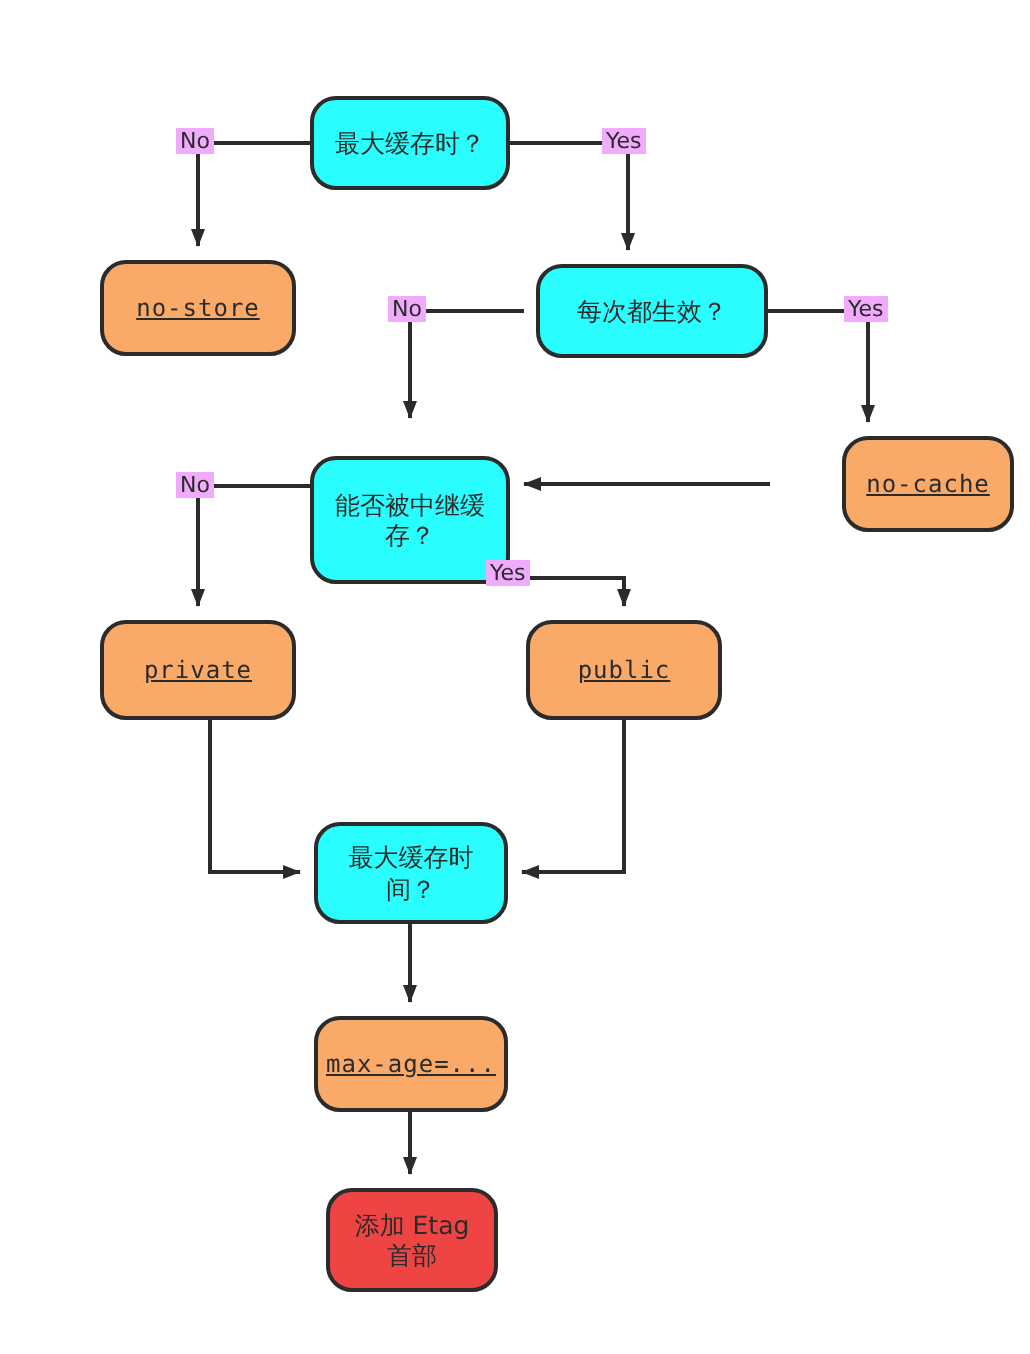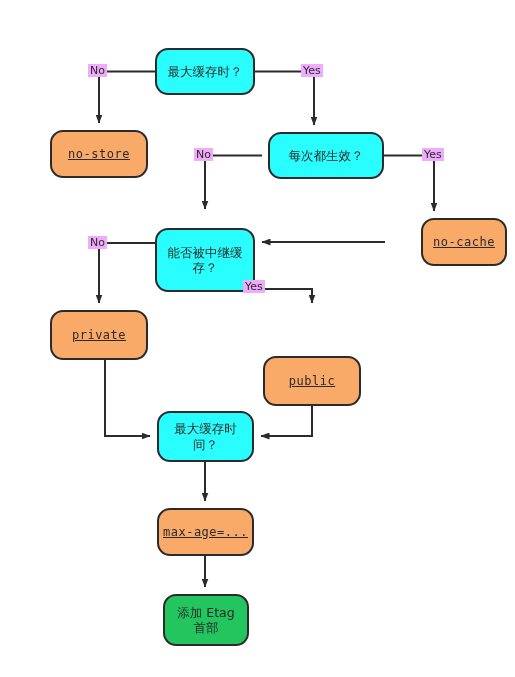--- a/index.html
+++ b/index.html
@@ -45,21 +45,21 @@
     font-size: 12.5px;
   }
   .node.action {
     background: #f9a968;
     font-family: "DejaVu Sans Mono", "Liberation Mono", monospace;
     font-size: 12px;
     letter-spacing: 0.5px;
     text-decoration: underline;
   }
   .node.terminal {
-    background: #22c55e;
+    background: #ef4444;
     font-family: "DejaVu Sans", "Liberation Sans", sans-serif;
     font-size: 12.5px;
   }
   .node .node-label {
     display: block;
     white-space: pre-line;
     padding: 0 4px;
   }
   .edge-label {
     position: absolute;
@@ -111,21 +111,21 @@
       <div class="node action" style="left: 385px; top: 218px; width: 86px; height: 48px; margin-left: 36px;">
         <span class="node-label">no-cache</span>
       </div>
       <div class="node decision" style="left: 155px; top: 228px; width: 100px; height: 64px;">
         <span class="node-label">能否被中继缓
 存？</span>
       </div>
       <div class="node action" style="left: 50px; top: 310px; width: 98px; height: 50px;">
         <span class="node-label">private</span>
       </div>
-      <div class="node action" style="left: 263px; top: 310px; width: 98px; height: 50px; margin-top: 46px;">
+      <div class="node action" style="left: 263px; top: 310px; width: 98px; height: 50px;">
         <span class="node-label">public</span>
       </div>
       <div class="node decision" style="left: 157px; top: 411px; width: 97px; height: 51px;">
         <span class="node-label">最大缓存时
 间？</span>
       </div>
       <div class="node action" style="left: 157px; top: 508px; width: 97px; height: 48px;">
         <span class="node-label">max-age=...</span>
       </div>
       <div class="node terminal" style="left: 163px; top: 594px; width: 86px; height: 52px;">

